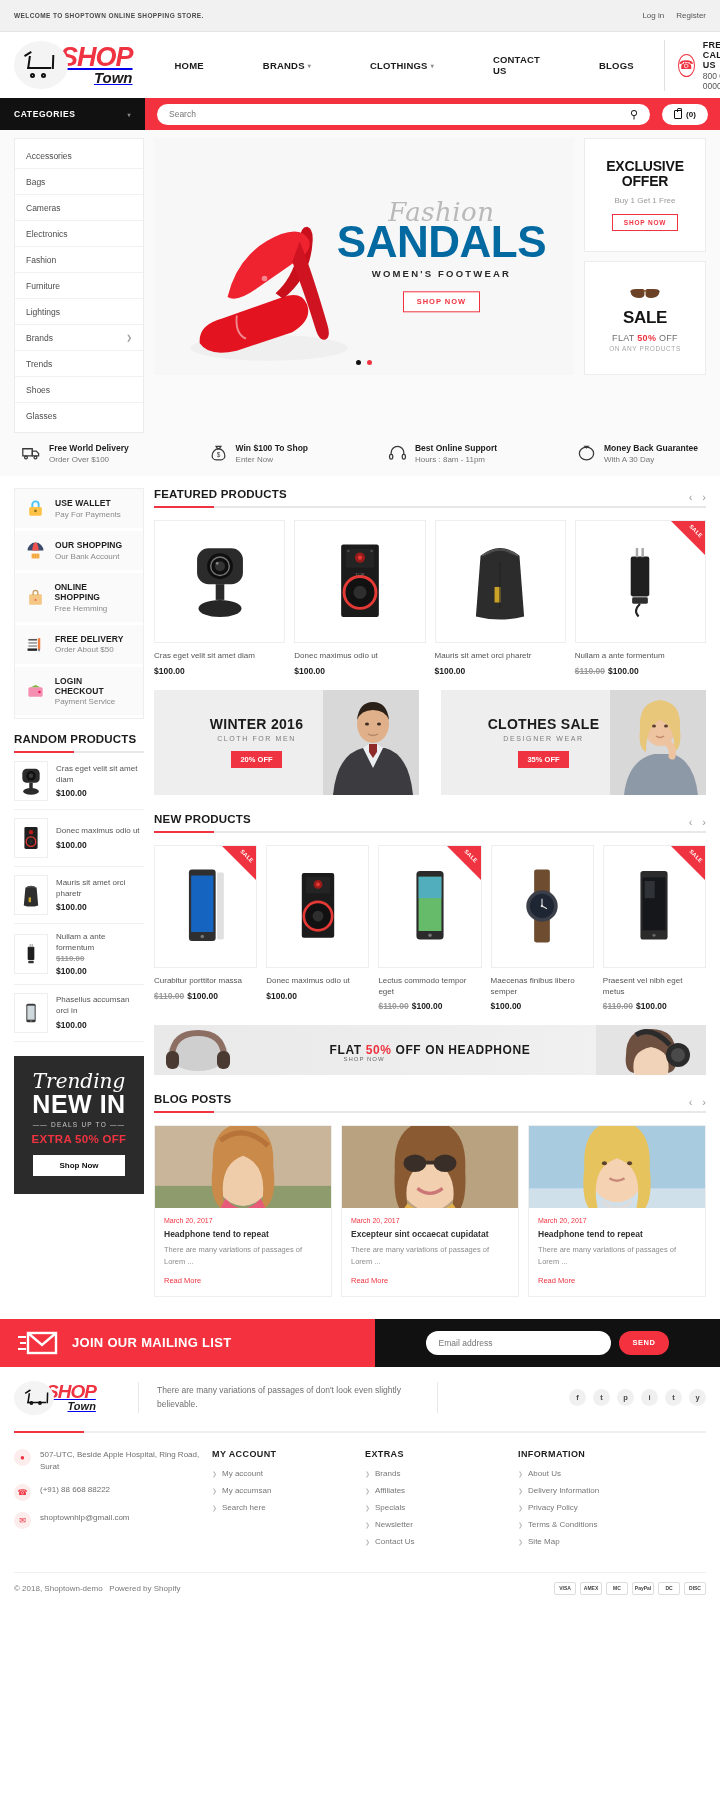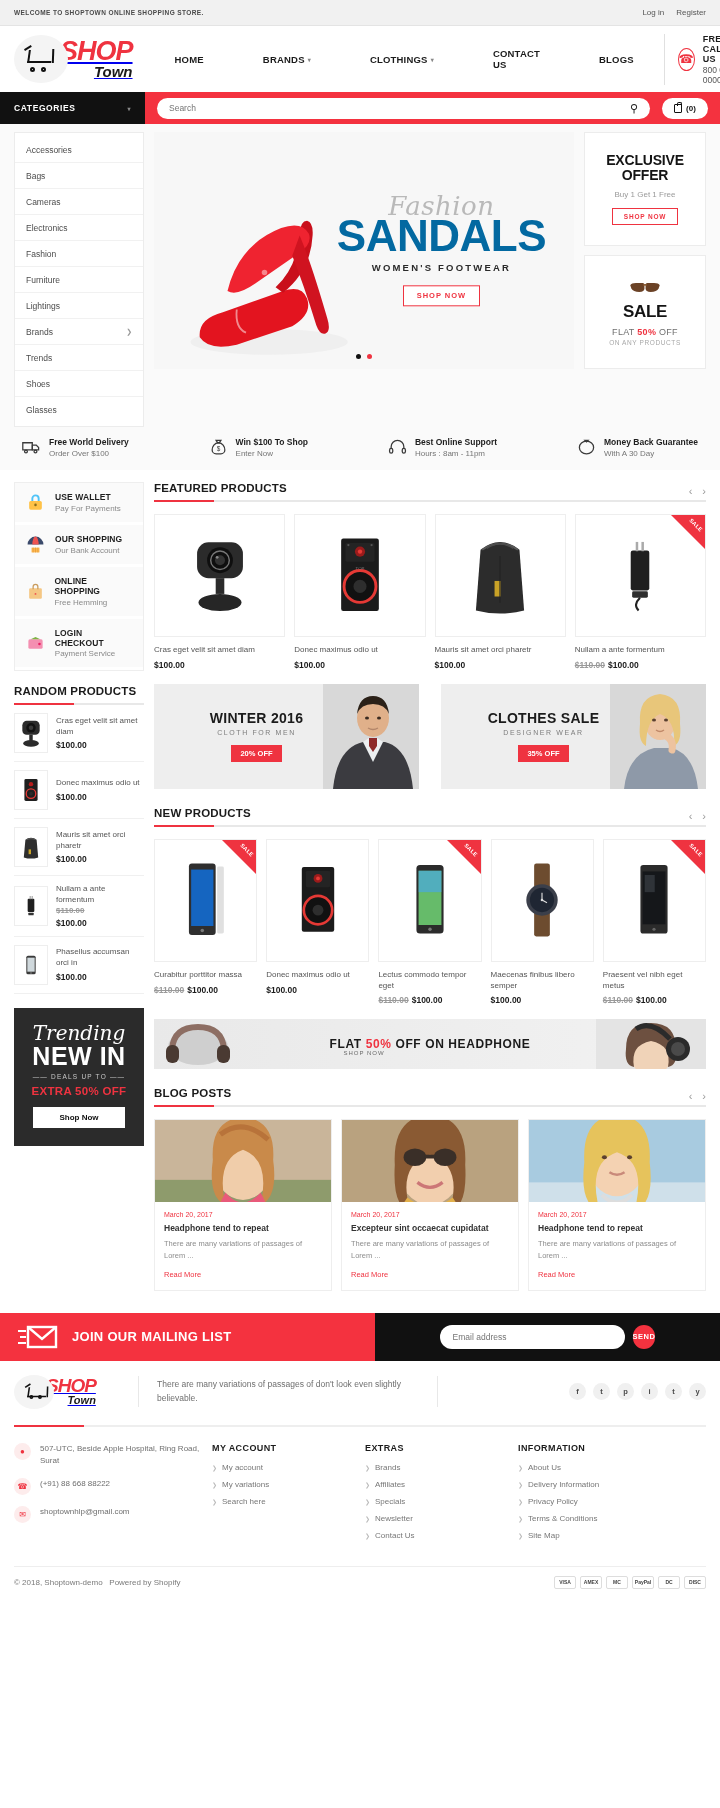--- a/index.html
+++ b/index.html
@@ -9,21 +9,21 @@
     background: #fff;
     color: #333;
     font-size: 11px;
     -webkit-font-smoothing: antialiased;
   }
   .wrap { width: 720px; margin: 0 auto; }
 
   
   .topbar {
     background: #f1f1f1;
-    height: 26px;
+    height: 32px;
     display: flex;
     align-items: center;
     justify-content: space-between;
     padding: 0 14px;
     border-bottom: 1px solid #e4e4e4;
   }
   .topbar-welcome { font-size: 6.5px; letter-spacing: .4px; color: #4a4a4a; font-weight: 600; }
   .topbar-links { display: flex; gap: 12px; }
   .topbar-links a { font-size: 8px; color: #555; text-decoration: none; }
 
@@ -286,21 +286,21 @@
   .nl-right {
     width: 345px; background: #111; display: flex; align-items: center; justify-content: center; gap: 8px;
   }
   .nl-input {
     width: 185px; height: 24px; border-radius: 12px; background: #fff; border: none;
     padding: 0 13px; font-size: 8.5px; color: #777; outline: none;
     font-family: "Liberation Sans", sans-serif;
   }
   .nl-send {
     background: #f4323f; color: #fff; border: none; border-radius: 13px; height: 24px;
-    padding: 0 0; font-size: 7.5px; font-weight: 800; letter-spacing: .5px;
+    padding: 0 14px; font-size: 7.5px; font-weight: 800; letter-spacing: .5px;
     font-family: "Liberation Sans", sans-serif;
   }
 
   
   .footer { padding: 0 14px; }
   .f-top { display: flex; align-items: center; padding: 14px 0 16px; }
   .f-logo { width: 120px; display: flex; align-items: center; }
   .f-logo .logo-shop { font-size: 19px; }
   .f-logo .logo-town { font-size: 11px; }
   .f-logo .logo-badge { width: 40px; height: 34px; }
@@ -592,20 +592,36 @@
               </svg>
           </span>
           <div>
               <div class="w-t1">ONLINE SHOPPING</div>
           <div class="w-t2">Free Hemming</div>
             </div>
         </div>
         <div class="widget">
           <span class="w-ico">
             <svg viewBox="0 0 24 24" width="19" height="19">
+                <rect x="3" y="5" width="11" height="2" fill="#555"></rect>
+                <rect x="3" y="9" width="11" height="2" fill="#999"></rect>
+                <rect x="3" y="13" width="11" height="2" fill="#999"></rect>
+                <rect x="2" y="17" width="12" height="3" fill="#222"></rect>
+                <rect x="15" y="4" width="3" height="14" fill="#ef7b3c"></rect>
+                <path d="M15 18h3l-1.5 3z" fill="#555"></path>
+              </svg>
+          </span>
+          <div>
+              <div class="w-t1">FREE DELIVERY</div>
+          <div class="w-t2">Order About $50</div>
+            </div>
+        </div>
+        <div class="widget">
+          <span class="w-ico">
+            <svg viewBox="0 0 24 24" width="19" height="19">
                 <rect x="3" y="8" width="18" height="12" rx="2" fill="#f48fb1"></rect>
                 <path d="M6 8l6-3 6 3" fill="#7cb342"></path>
                 <circle cx="17" cy="14" r="1.6" fill="#e91e63"></circle>
               </svg>
           </span>
           <div>
               <div class="w-t1">LOGIN CHECKOUT</div>
           <div class="w-t2">Payment Service</div>
             </div>
         </div>
@@ -1049,21 +1065,21 @@
       </div>
 
       <div class="f-col">
         <div class="f-head">MY ACCOUNT</div>
         <div class="f-link">
             <span class="chev">❯</span>
             <span>My account</span>
           </div>
         <div class="f-link">
             <span class="chev">❯</span>
-            <span>My variations</span>
+            <span>My accumsan</span>
           </div>
         <div class="f-link">
             <span class="chev">❯</span>
             <span>Search here</span>
           </div>
       </div>
 
       <div class="f-col">
         <div class="f-head">EXTRAS</div>
         <div class="f-link">

